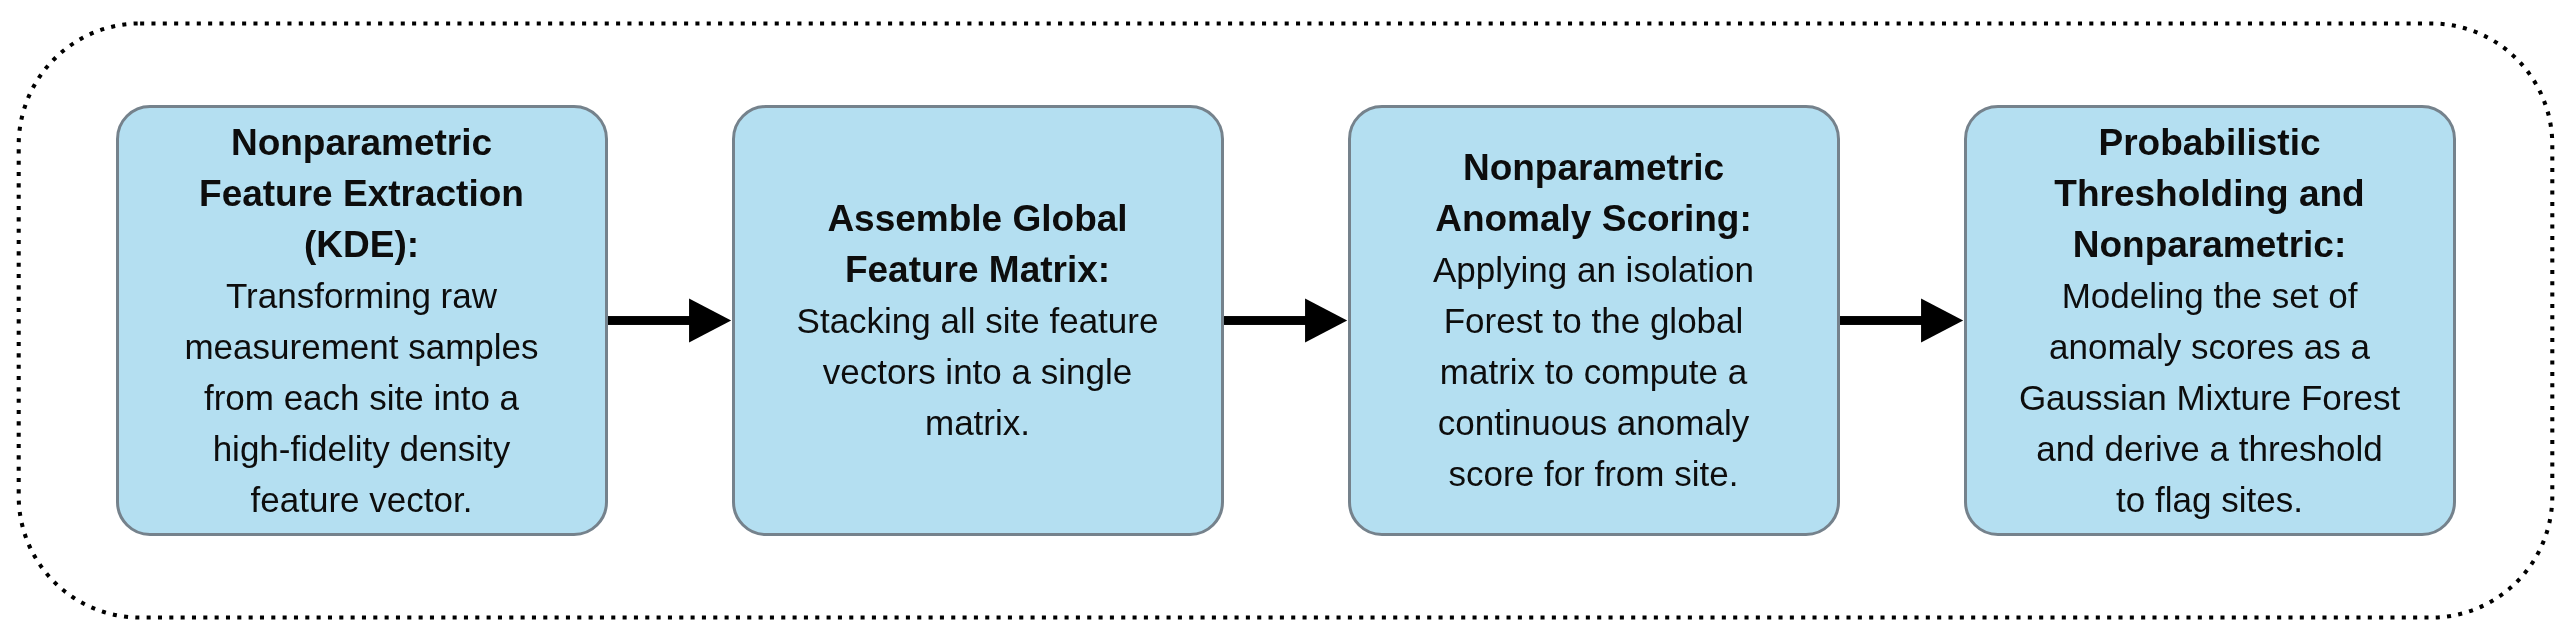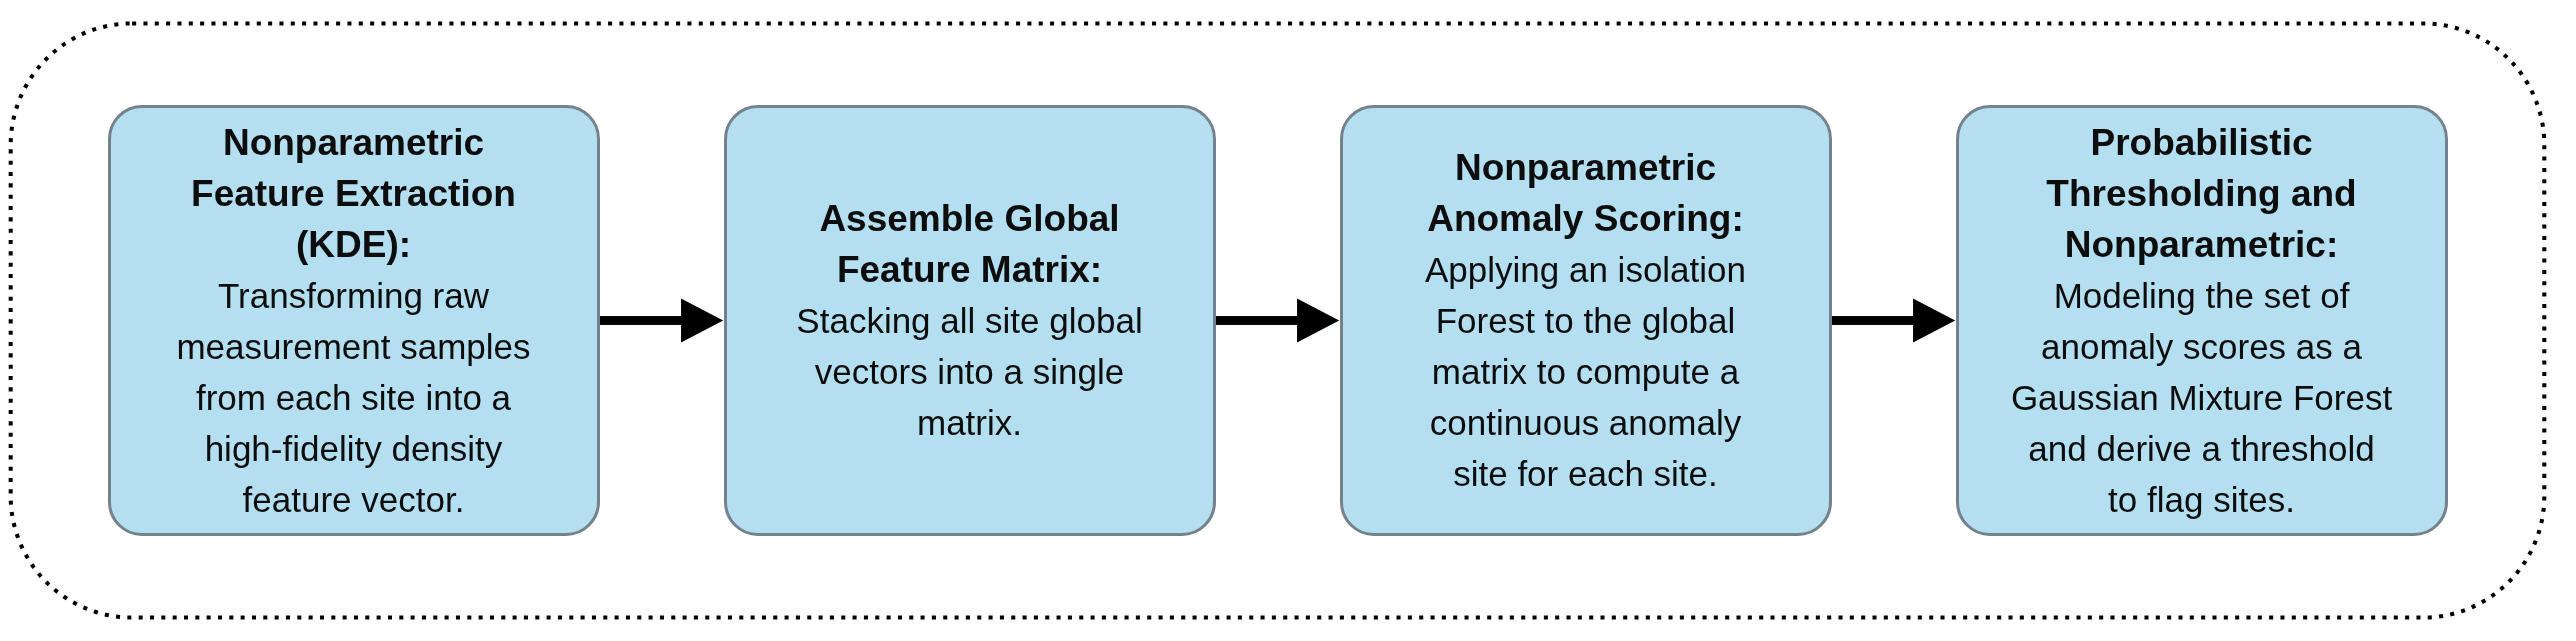--- a/index.html
+++ b/index.html
@@ -9,21 +9,21 @@
   body {
     width: 2576px;
     height: 642px;
     background: var(--page-bg, #ffffff);
     font-family: "Liberation Sans", sans-serif;
     position: relative;
     overflow: hidden;
   }
   .frame {
     position: absolute;
-    left: 8px;
+    left: 16px;
     top: 21px;
     width: 2539px;
     height: 599px;
   }
   .frame-svg {
     position: absolute;
     left: 0;
     top: 0;
     width: 100%;
     height: 100%;
@@ -111,40 +111,40 @@
 
     <svg class="arrow" viewBox="0 0 153 58" xmlns="http://www.w3.org/2000/svg">
       <rect x="0" y="23.5" width="106" height="11" class="arrow-fill"></rect>
       <polygon points="100,2 100,56 152,29" class="arrow-fill"></polygon>
     </svg>
 
     <div class="box">
       <div class="box-inner">
         <p class="step-title">Assemble Global
 Feature Matrix:</p>
-        <p class="step-body">Stacking all site global
+        <p class="step-body">Stacking all site feature
 vectors into a single
 matrix.</p>
       </div>
     </div>
 
     <svg class="arrow" viewBox="0 0 153 58" xmlns="http://www.w3.org/2000/svg">
       <rect x="0" y="23.5" width="106" height="11" class="arrow-fill"></rect>
       <polygon points="100,2 100,56 152,29" class="arrow-fill"></polygon>
     </svg>
 
     <div class="box">
       <div class="box-inner">
         <p class="step-title">Nonparametric
 Anomaly Scoring:</p>
         <p class="step-body">Applying an isolation
 Forest to the global
 matrix to compute a
 continuous anomaly
-site for each site.</p>
+score for from site.</p>
       </div>
     </div>
 
     <svg class="arrow" viewBox="0 0 153 58" xmlns="http://www.w3.org/2000/svg">
       <rect x="0" y="23.5" width="106" height="11" class="arrow-fill"></rect>
       <polygon points="100,2 100,56 152,29" class="arrow-fill"></polygon>
     </svg>
 
     <div class="box">
       <div class="box-inner">

